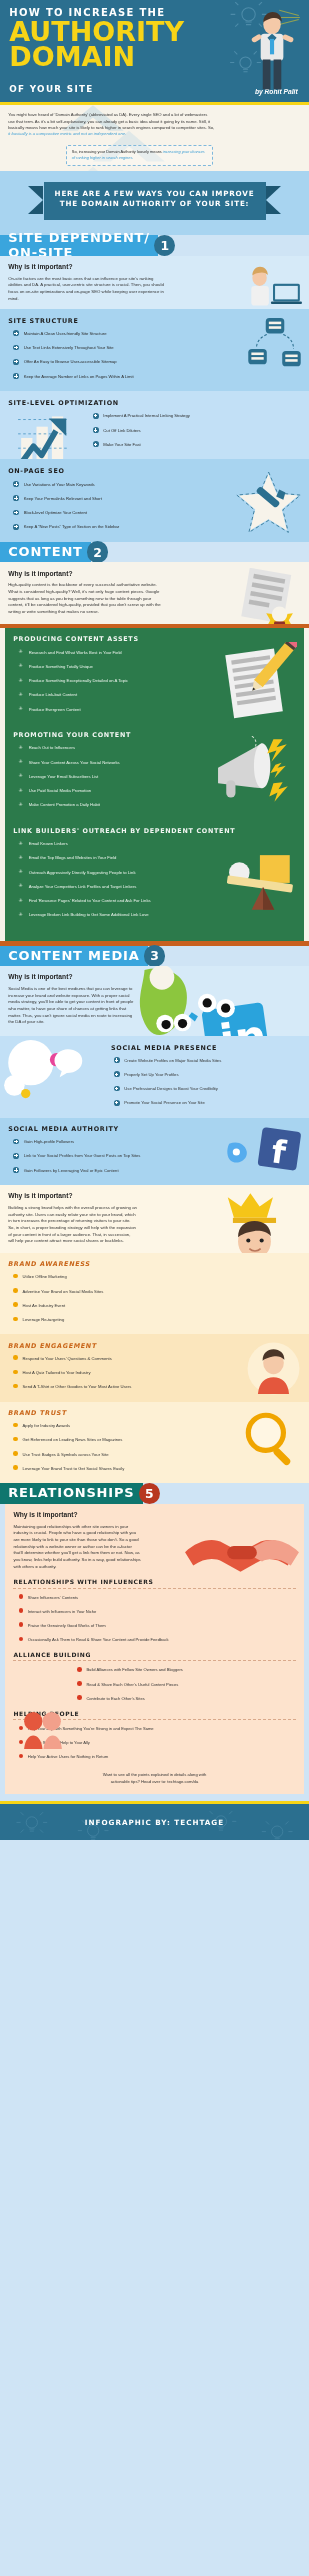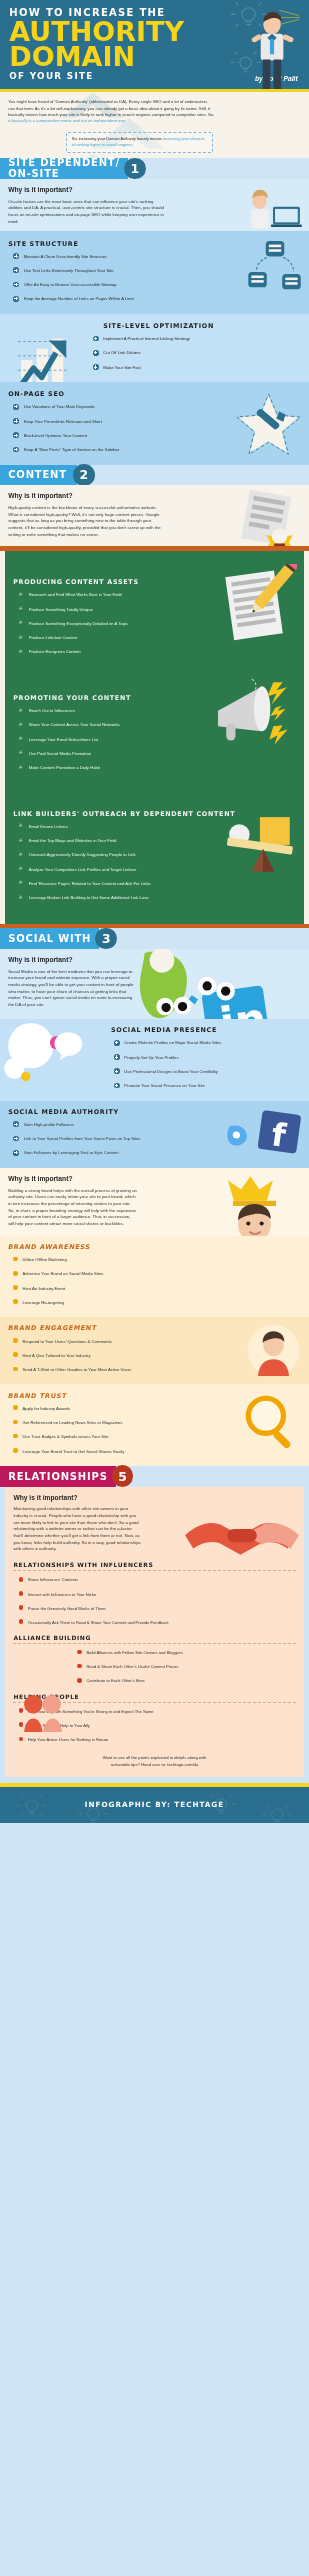--- a/index.html
+++ b/index.html
@@ -33,21 +33,21 @@
     font-weight: bold;
     letter-spacing: 0px;
     line-height: .94;
   }
   .h-mid {
     font-family: "DejaVu Sans", sans-serif;
     color: #ffffff;
     font-size: 8.8px;
     font-weight: bold;
     letter-spacing: 1.3px;
-    margin-top: 2px;
+    margin-top: 15px;
   }
   .byline {
     text-align: right;
     color: #ffffff;
     font-style: italic;
     font-weight: bold;
     font-size: 6.7px;
     margin-top: -6.2px;
     padding-right: 2.1px;
   }
@@ -123,21 +123,21 @@
     display: flex;
     align-items: center;
     padding: 0 8.2px;
     min-width: 77px;
   }
   .sec-bar .bar.wide { min-width: 109px; }
   .sec-bar .title {
     font-family: "DejaVu Sans", sans-serif;
     color: #fff;
     font-weight: bold;
-    font-size: 10px;
+    font-size: 13px;
     letter-spacing: 0.8px;
     line-height: 1.1;
   }
   .sec-bar .num {
     width: 21.6px; height: 21.6px; border-radius: 50%;
     background: #2b6f8f; color: #fff;
     font-family: "DejaVu Sans", sans-serif;
     font-weight: bold; font-size: 12.4px;
     display: flex; align-items: center; justify-content: center;
     margin-left: -4.1px;
@@ -181,50 +181,50 @@
     width: 5.7px; opacity:.85;
   }
   .dot-ic { width: 4.6px; height: 4.6px; border-radius: 50%; display:inline-block; }
 
   
   .onsite-intro { background: #d6eaf8; padding-bottom: 6.2px; position: relative; overflow: hidden;}
   .band-a { background: #a8d4f0; padding: 8.2px 0 3.1px 0; position: relative; overflow: hidden; }
   .band-b { background: #c2e0f6; padding: 8.2px 0 3.1px 0; position: relative; overflow: hidden; }
   .band-c { background: #a8d4f0; padding: 8.2px 0 3.1px 0; position: relative; overflow: hidden; }
   .band-a ul.items li, .band-b ul.items li, .band-c ul.items li { color: #2a2a2a; }
-  .center-title { text-align: center; }
+  .center-title { text-align: left; }
 
   
   .content-intro { background: #f7f3ea; padding-bottom: 8.2px; position: relative; overflow:hidden; }
   .chalk-top { height: 4.6px; background: #c8601f; }
   .chalk {
     background: #2c7a4b; padding: 7.2px 0 3.1px 0; position: relative; overflow: hidden;
     border-left: 5.2px solid #f7f3ea; border-right: 5.2px solid #f7f3ea;
   }
-  .chalk .block-title { color: #f2f6f2; margin-top: 20px; }
+  .chalk .block-title { color: #f2f6f2; }
   .chalk ul.items li { color: #eef5ee; }
   .chalk-bottom { height: 4.6px; background: #c8601f; }
   .chalk-frame-b { height: 11.3px; background: #2c7a4b; border-left: 5.2px solid #f7f3ea; border-right: 5.2px solid #f7f3ea;}
 
   
   .social-wrap { background: #d6eaf8; position: relative; overflow: hidden; padding-bottom: 5.2px;}
   .social-band { background: #c2e0f6; padding: 7.2px 0 3.1px 0; position: relative; overflow:hidden; }
   .social-band2 { background: #a8d4f0; padding: 7.2px 0 3.1px 0; position: relative; overflow:hidden; }
 
   
   .brand-wrap { background: #fdf6e6; position: relative; overflow: hidden; padding-bottom: 4.1px; }
   .brand-band { background: #fdf0d4; padding: 7.2px 0 3.1px 0; position: relative; overflow:hidden; }
   .brand-band2 { background: #fbe6bd; padding: 7.2px 0 3.1px 0; position: relative; overflow:hidden; }
   .brand-bar .bar { background: #f0a500; }
   .brand-bar .num { background: #c97d00; }
   .brand-title-o { color: #c9661a; font-style: italic; }
 
   
   .rel-outer { background: #cfe4f5; padding: 0 5.2px 6.2px 5.2px; }
-  .rel-bar .bar { background: #be185d; }
+  .rel-bar .bar { background: #0f766e; }
   .rel-bar .num { background: #b8371f; }
   .rel-wrap { background: #fde3cd; position: relative; overflow: hidden; padding-bottom: 7.2px; }
   .rel-title {
     font-family: "DejaVu Sans", sans-serif;
     font-weight: bold; font-size: 6px; letter-spacing: 0.6px;
     color: #1f1f1f; margin: 8.2px 0 2.1px 8.2px;
   }
   .rel-rule { border-bottom: 0.5px dashed #d9a98b; margin: 0 8.2px 6.2px 8.2px; }
   .rel-wrap ul.items li { font-size: 4.1px; }
   .rel-foot {
@@ -292,20 +292,26 @@
     </svg>
     <p>
       <span>You might have heard of 'Domain Authority' (abbreviated as DA). Every single SEO and a lot of webmasters use that term. As it's a bit self-explanatory, you can already get a basic idea about it going by its name. Still, it basically means how much your site is likely to rank higher in search engines compared to competitor sites. So, </span><span class="hl">it basically is a comparative metric and not an independent one.</span>
     </p>
 
     <div class="notebox">
       <span>So, increasing your Domain Authority loosely means </span><span class="hl">increasing your chances of ranking higher in search engines.</span>
     </div>
   </div>
 
+  <div class="ribbon-wrap">
+    <div class="ribbon">
+      <div>HERE ARE A FEW WAYS YOU CAN IMPROVE</div>
+      <div>THE DOMAIN AUTHORITY OF YOUR SITE:</div>
+    </div>
+  </div>
 
   <div class="sec-bar">
     <div class="bar wide">
       <div class="title">
         <div>SITE DEPENDENT/</div>
         <div>ON-SITE</div>
       </div>
     </div>
     <div class="num">1</div>
   </div>
@@ -564,21 +570,21 @@
           <span class="bullet star-ic">✳</span>
           <span>Leverage Broken Link Building to Get Some Additional Link Love</span>
         </li>
     </ul>
   </div>
   <div class="chalk-frame-b"></div>
   <div class="chalk-bottom"></div>
 
   <div class="sec-bar">
     <div class="bar">
-      <div class="title">SOCIAL WITH</div>
+      <div class="title">CONTENT MEDIA</div>
     </div>
     <div class="num">3</div>
   </div>
 
   <div class="social-wrap">
     <svg class="art" style="left:129px;top:0;width:180px;height:149px" viewBox="0 0 350 290">
       <path d="M30 8c38-10 78 6 82 44 4 36-14 62-34 76-14 10-30 8-40-4-12-16-20-40-16-68C25 36 30 18 30 8z" fill="#8cc63e"></path>
       <circle cx="64" cy="22" r="24" fill="#f7f3ea"></circle>
       <circle cx="70" cy="112" r="17" fill="#fff"></circle>
         <circle cx="104" cy="110" r="17" fill="#fff"></circle>

